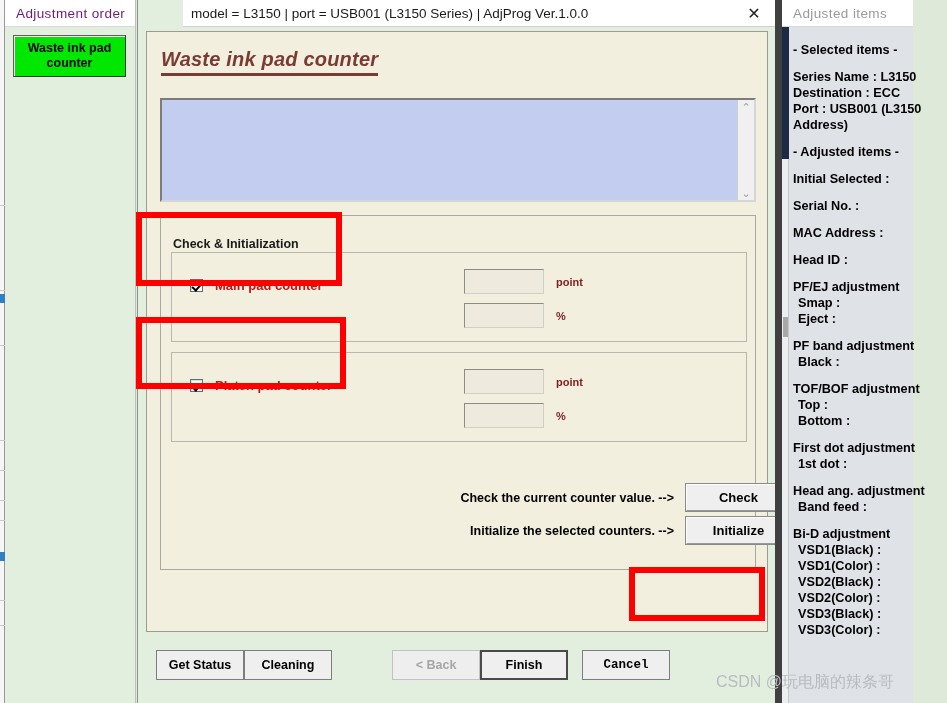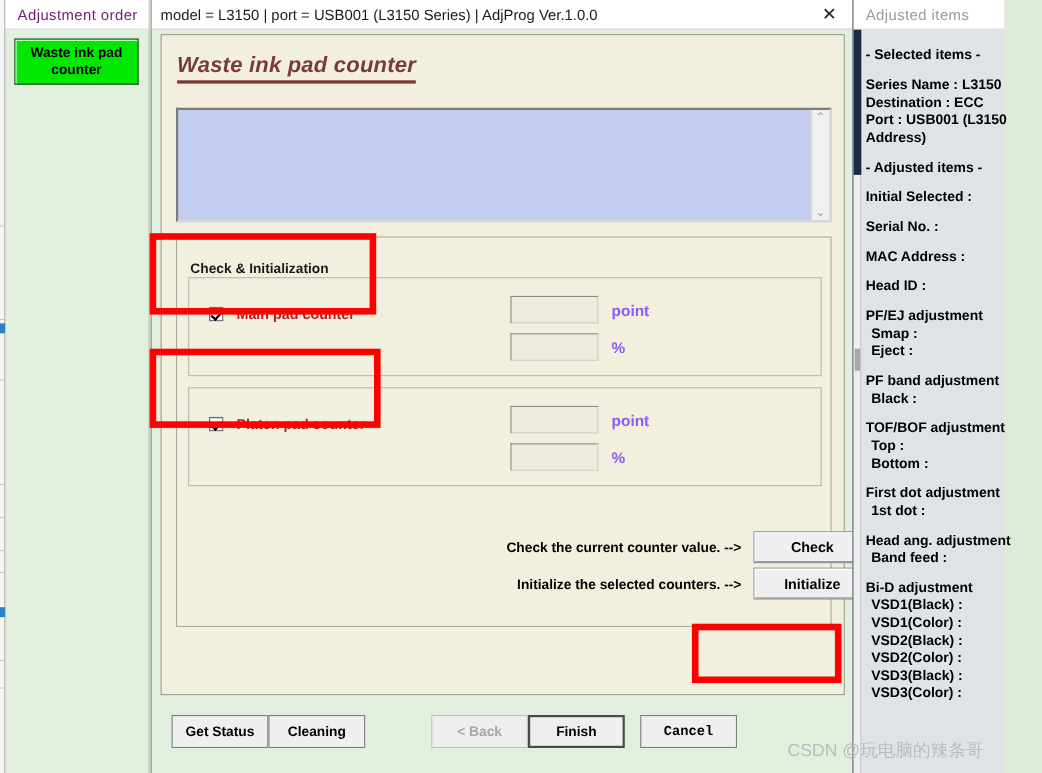--- a/index.html
+++ b/index.html
@@ -56,20 +56,21 @@
     text-align: center; line-height: 15px;
     font-size: 12.5px; font-weight: bold; color: #000;
     cursor: pointer;
   }
 
   
   #main-window {
     position: absolute; left: 137px; top: 0; width: 638px; height: 703px;
     background: #e2efdf;
     border-left: 1px solid #8f8f8f;
+    padding-left: 45px;
   }
   #title-bar {
     position: relative;
     height: 27px; background: #ffffff;
     border-bottom: 1px solid #d0d0d0;
     display: flex; align-items: center;
   }
   #title-text {
     padding-left: 8px; font-size: 13.5px; color: #1a1a1a;
     white-space: nowrap;
@@ -157,21 +158,21 @@
 
   .val-row { position: absolute; left: 292px; display: flex; align-items: center; gap: 12px; }
   .val-row.r1 { top: 16px; }
   .val-row.r2 { top: 50px; }
   .val-input {
     width: 80px; height: 25px;
     background: #eeeade;
     border: 1px solid #8d8d84;
     border-right-color: #cfcfc4; border-bottom-color: #cfcfc4;
   }
-  .unit { font-size: 14px; font-weight: bold; color: #8b5cf6; }
+  .unit { font-size: 11px; font-weight: bold; color: #7f1d1d; }
 
   
   .action-row { position: absolute; display: flex; align-items: center; gap: 12px; }
   #act-check { left: 258px; top: 268px; }
   #act-init  { left: 258px; top: 301px; }
   .action-label {
     width: 255px; text-align: right;
     font-size: 12.5px; font-weight: bold; color: #000;
   }
   .act-btn {
@@ -200,21 +201,21 @@
   #btn-getstatus { left: 12px;  width: 88px; }
   #btn-cleaning  { left: 100px; width: 88px; }
   #btn-back  { left: 248px; width: 88px; color: #a6a6a6; border-color: #c2c2c2; background:#eeeeee; }
   #btn-finish{ left: 336px; width: 88px; border: 2px solid #4a4a4a; }
   #btn-cancel{ left: 438px; width: 88px; font-family: Liberation Mono, monospace; }
 
   
   #right-panel {
     position: absolute; left: 775px; top: 0; width: 138px; height: 703px;
     background: #dfe3e8;
-    border-left: 1px solid #404040;
+    border-left: 7px solid #404040;
   }
   #right-header {
     height: 27px; background: #ffffff;
     border-bottom: 1px solid #d8d8d8;
     display: flex; align-items: center; padding-left: 11px;
     color: #9a9a9a; font-size: 13.5px; letter-spacing: .4px;
   }
   #right-scrollbar {
     position: absolute; left: 0; top: 27px; width: 7px; height: 676px;
     background: #eceff2; border-right: 1px solid #c6c6c6;

